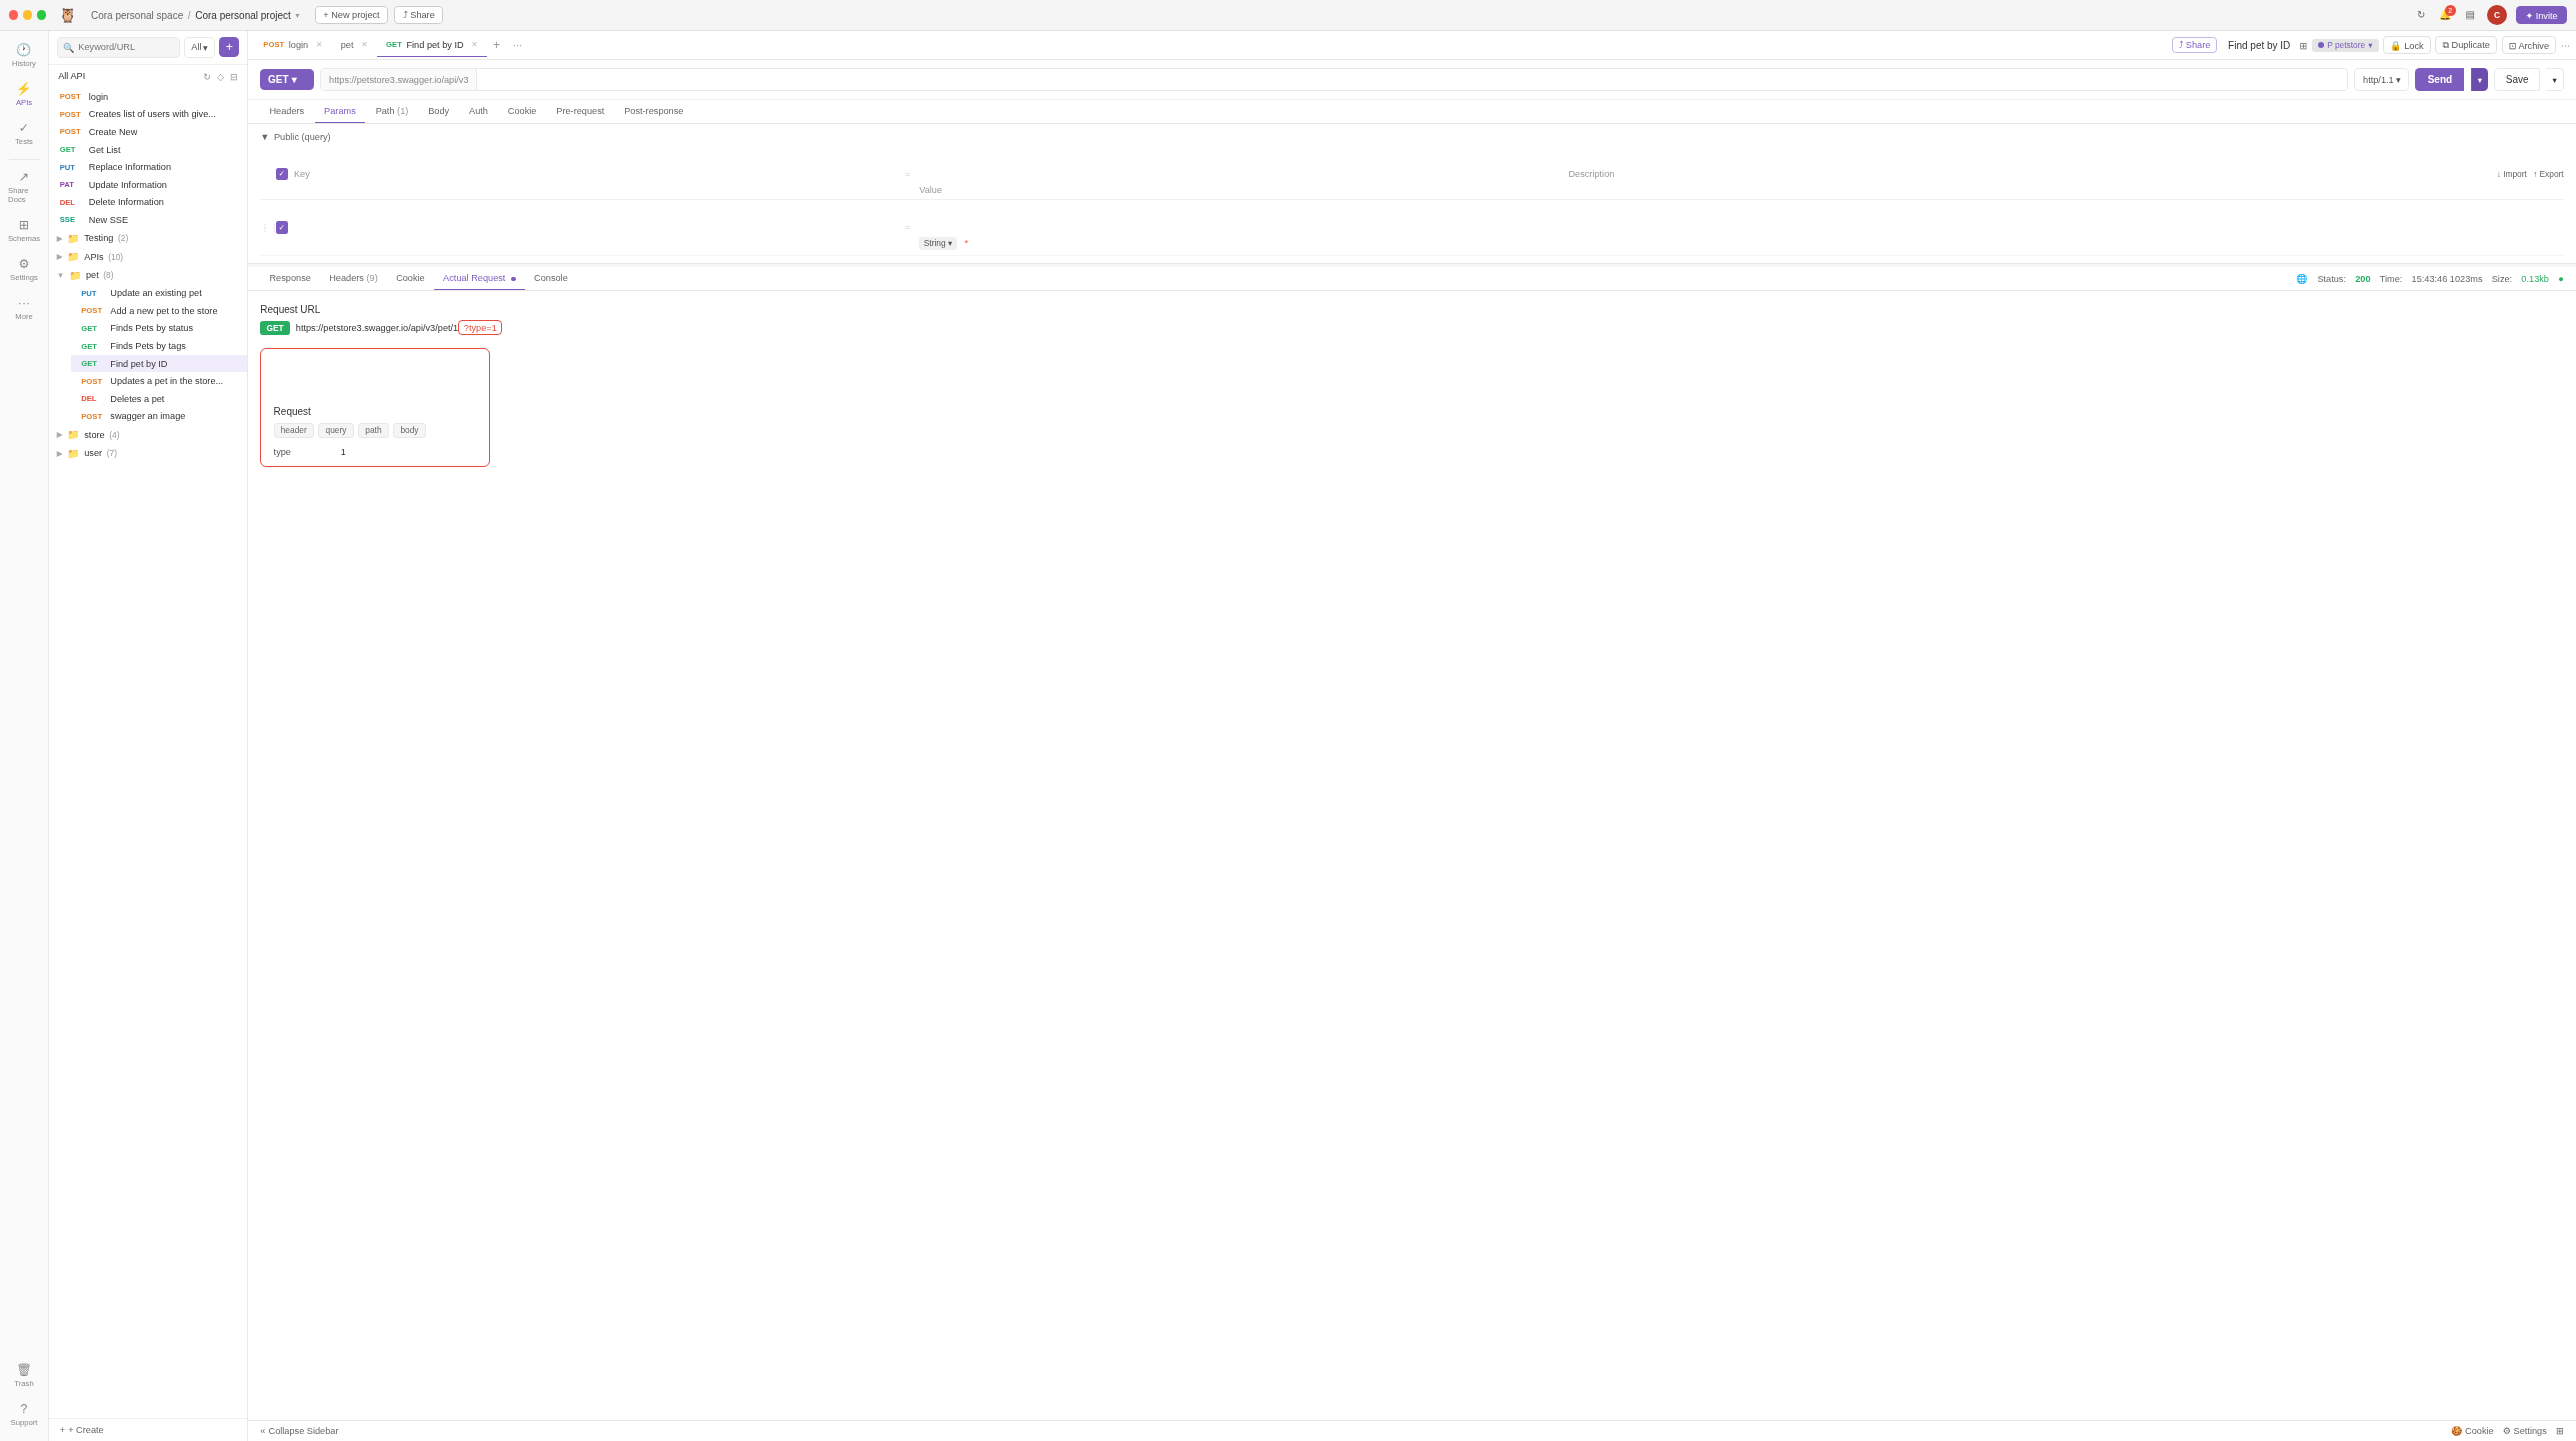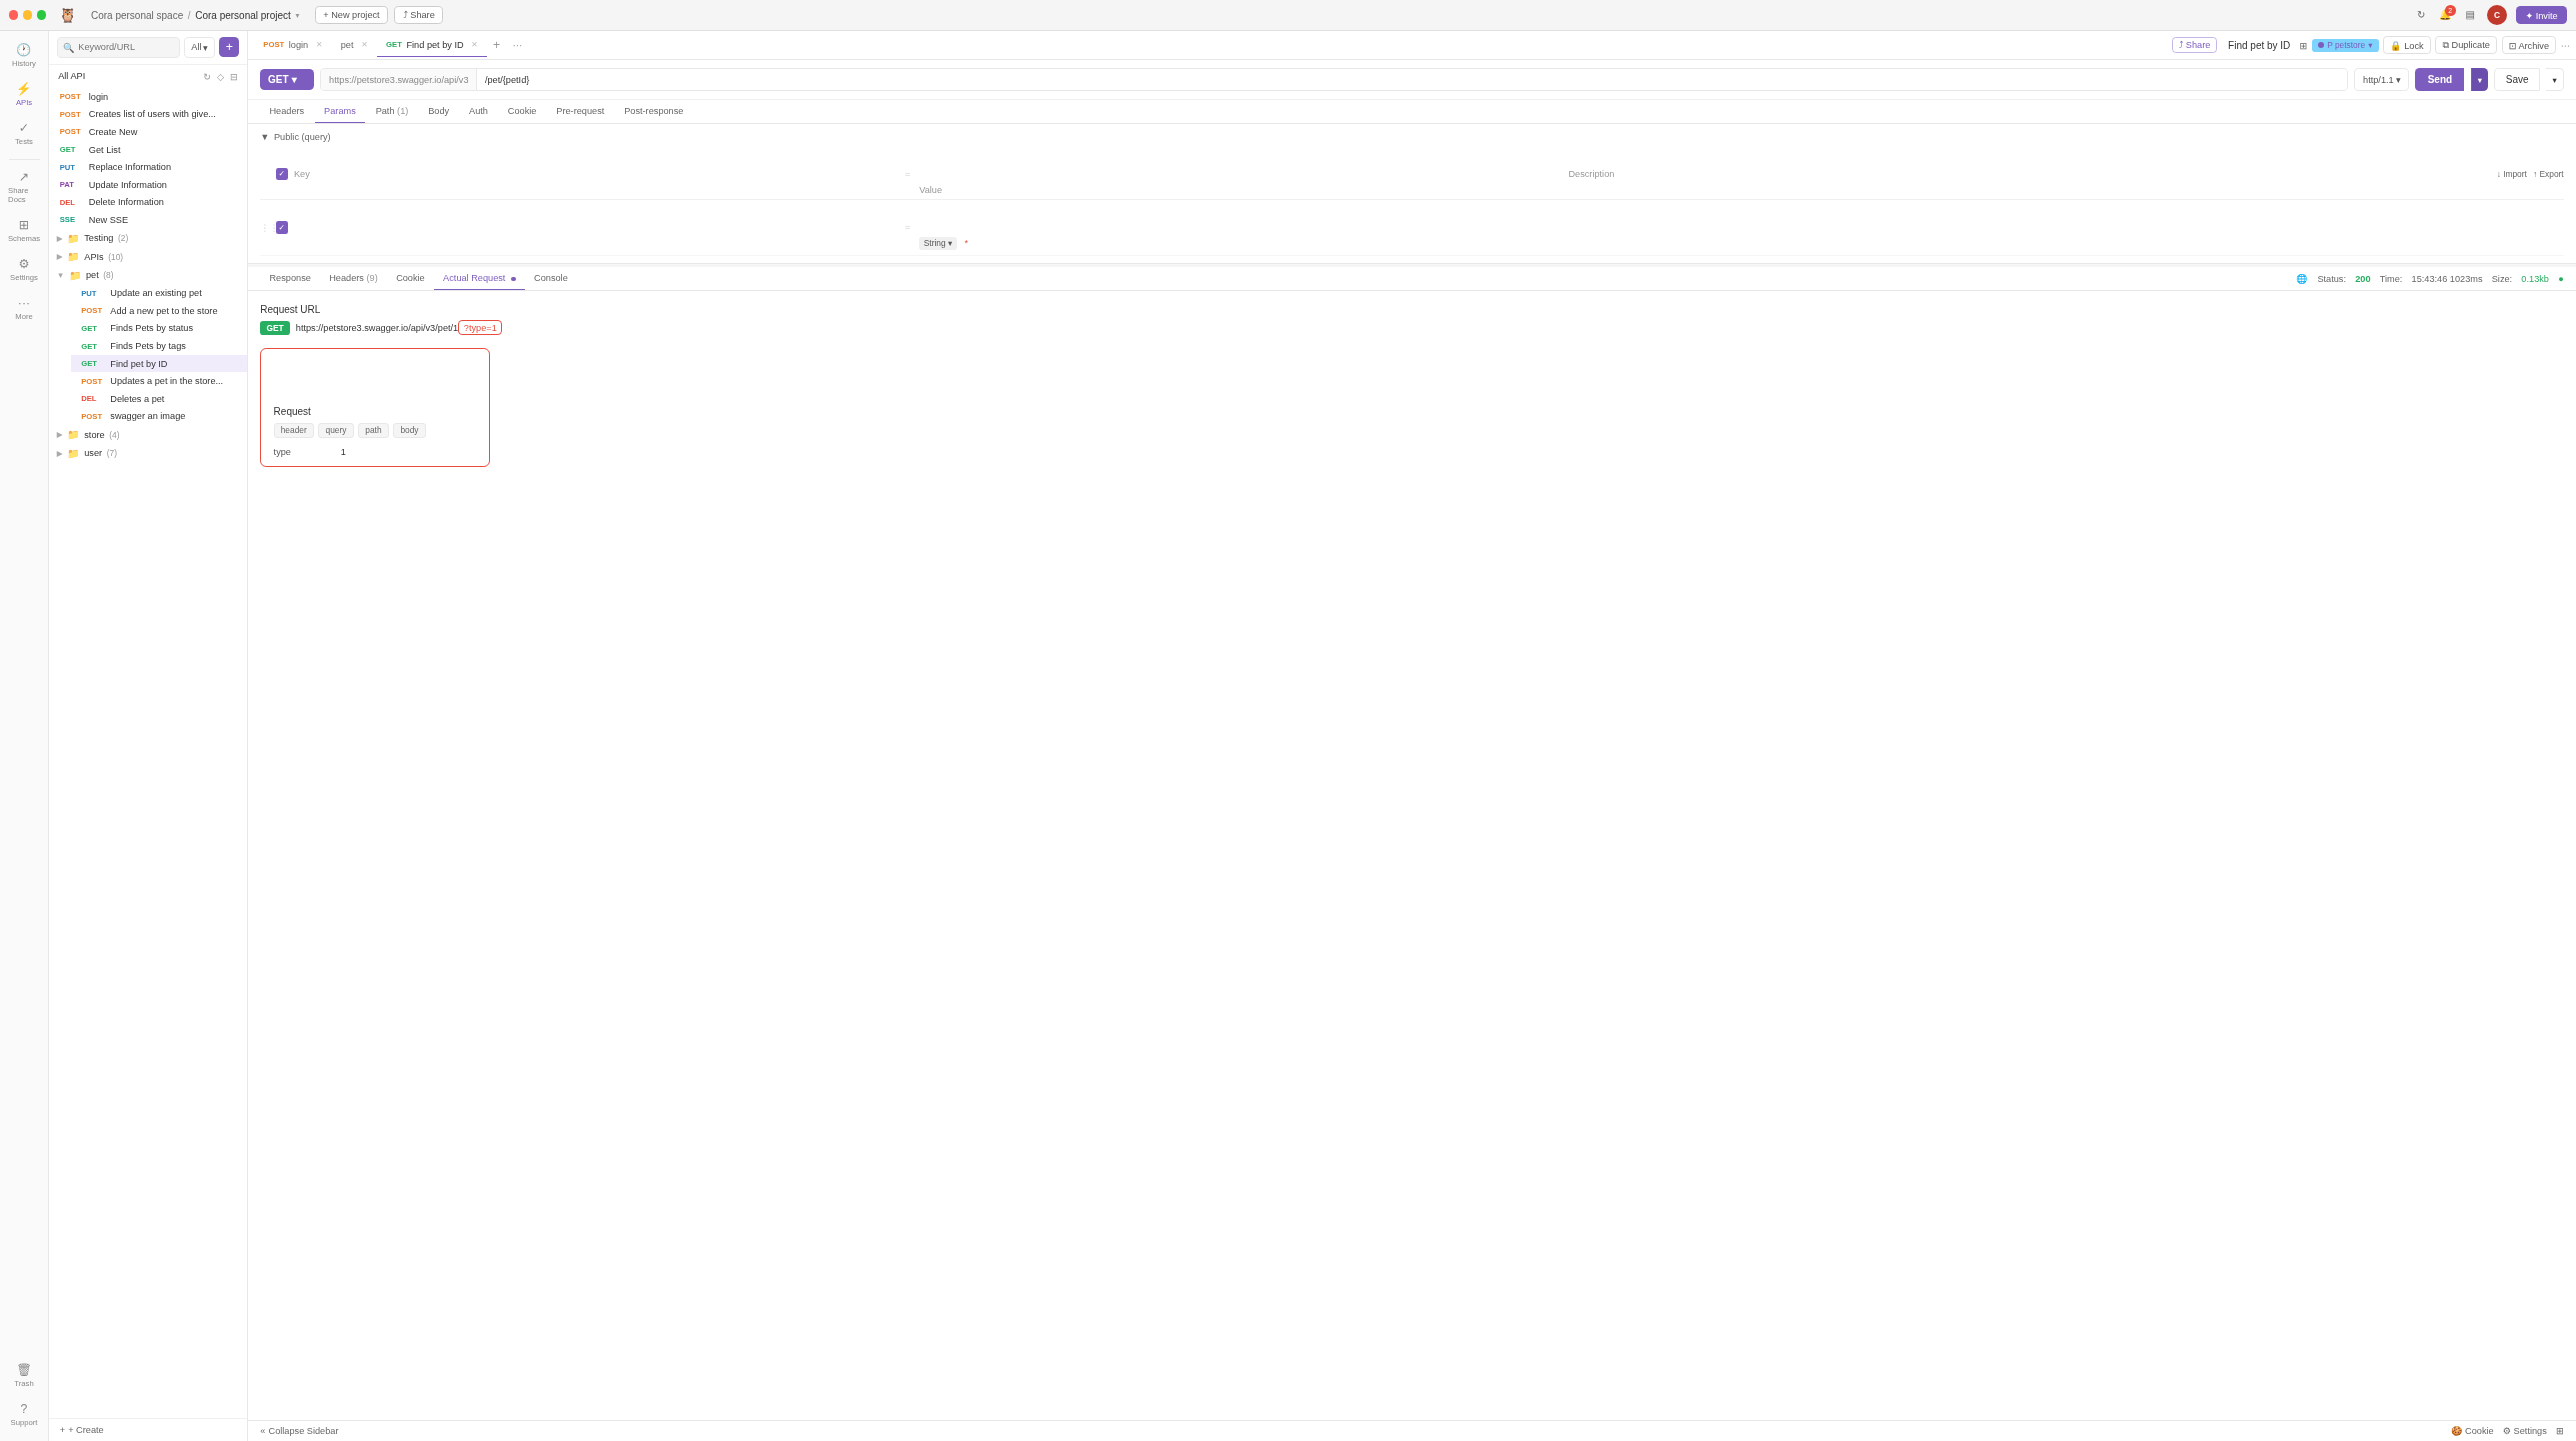--- a/index.html
+++ b/index.html
@@ -250,21 +250,21 @@
     }
     .bottom-bar-right { margin-left: auto; display: flex; gap: 9.2px; }
     .collapse-btn { display: flex; align-items: center; gap: 3.1px; cursor: pointer; color: #666; }
 
     
     ::-webkit-scrollbar { width: 3.1px; height: 3.1px; }
     ::-webkit-scrollbar-track { background: transparent; }
     ::-webkit-scrollbar-thumb { background: #ddd; border-radius: 1.5px; }
 
     .nav-separator { height: 0.8px; background: #e8e8e8; width: 31px; margin: 4.6px 0; }
-    .workspace-label { display: flex; align-items: center; gap: 3.1px; padding: 1.5px 6.1px; background: #7dd3fc; border-radius: 3.1px; font-size: 8.4px; color: #7c5cbf; cursor: pointer; }
+    .workspace-label { display: flex; align-items: center; gap: 3.1px; padding: 1.5px 6.1px; background: #e5e5e5; border-radius: 3.1px; font-size: 8.4px; color: #7c5cbf; cursor: pointer; }
     .dot-purple { width: 6.1px; height: 6.1px; background: #7c5cbf; border-radius: 50%; }
   </style>
 </head>
 <body>
 
 <div class="titlebar">
   <div class="titlebar-dots">
     <div class="dot dot-red"></div>
     <div class="dot dot-yellow"></div>
     <div class="dot dot-green"></div>
@@ -505,21 +505,20 @@
       </div>
     </div>
 
     <div class="request-bar">
       <div class="method-select">
         <span>GET</span>
         <span>▾</span>
       </div>
       <div class="url-input-wrap">
         <span class="url-base">https://petstore3.swagger.io/api/v3</span>
-        <input class="url-path" type="text" value="/pet/{petId}" style="">
       </div>
       <div class="http-version-sel">
         <span>http/1.1</span>
         <span>▾</span>
       </div>
       <button class="btn-send">Send</button>
       <button class="btn-send-arrow">▾</button>
       <button class="btn-save">Save</button>
       <button class="btn-save-arrow">▾</button>
     </div>

